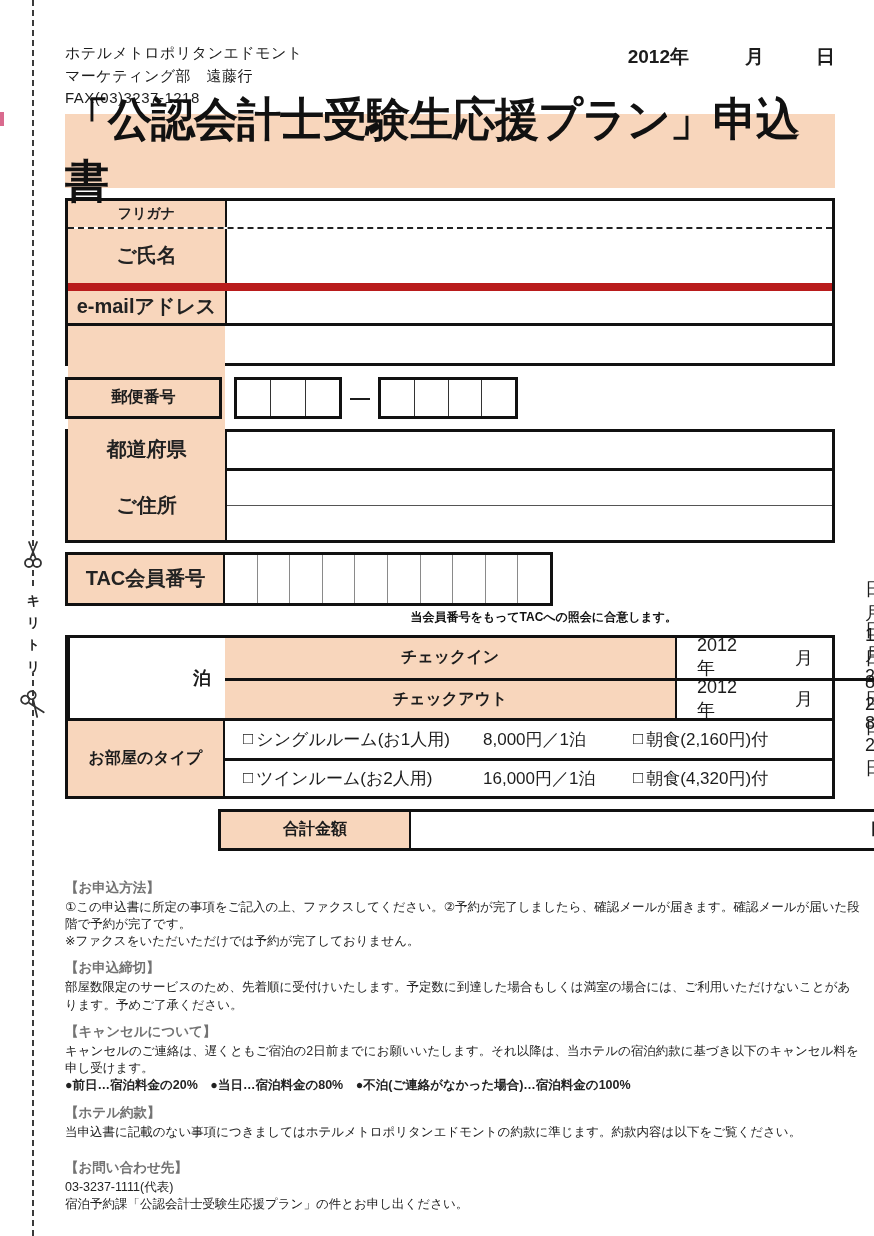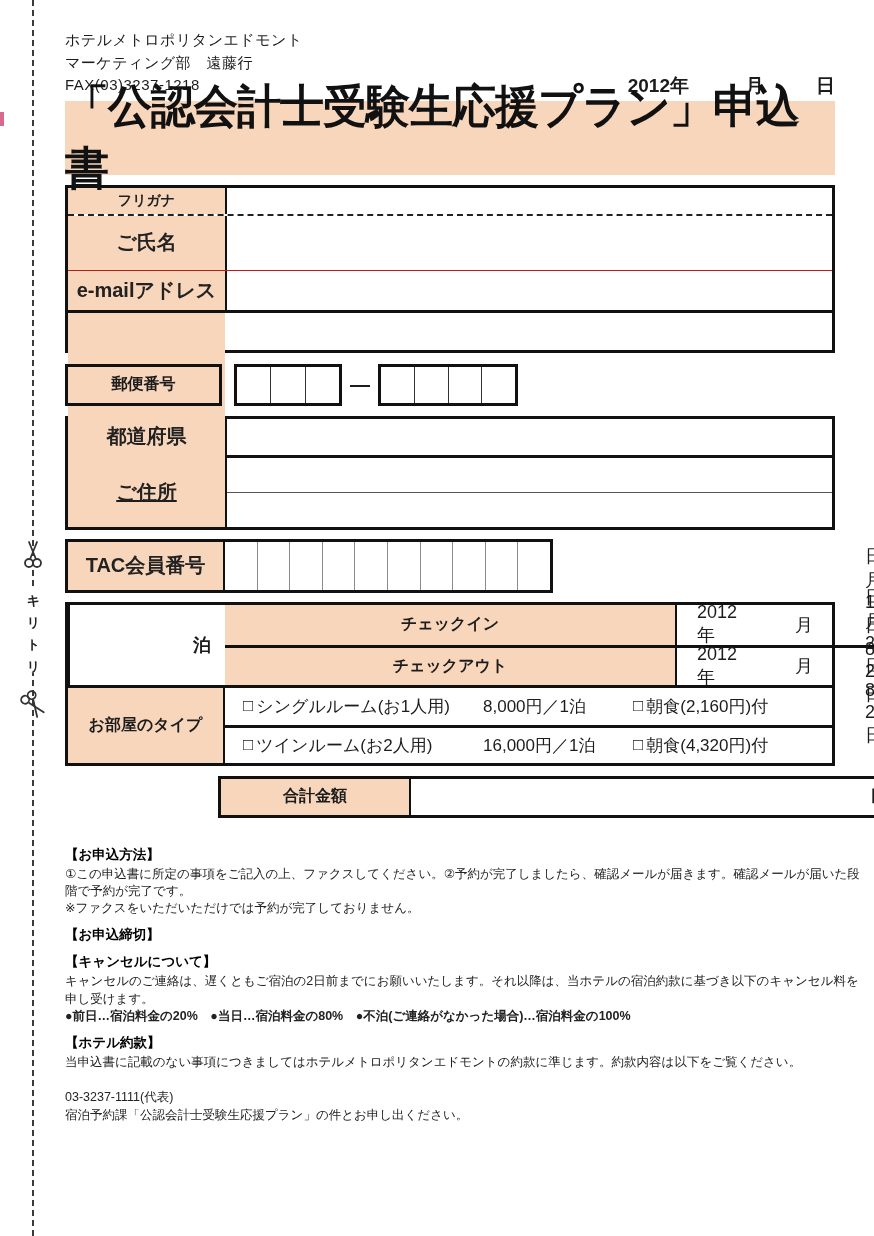--- a/index.html
+++ b/index.html
@@ -15,21 +15,21 @@
   .cutline { position:absolute; left:32px; top:0; bottom:0; border-left:2px dashed #3a3a3a; }
   .cut-ornaments { position:absolute; left:14px; top:540px; width:38px; display:flex; flex-direction:column; align-items:center; }
   .scissors { width:24px; height:30px; }
   .scissors svg { width:100%; height:100%; }
   .kiritori { writing-mode:vertical-rl; font-size:13px; font-weight:bold; letter-spacing:7px; margin:16px 0; color:#222; background:#fff; }
   .sc-bottom { transform:rotate(145deg); }
 
   .content { position:absolute; left:65px; top:0; width:770px; }
 
   
-  .header { position:relative;margin-top:29px; }
+  .header { padding-top:42px; position:relative; }
   .sender { font-size:15px; line-height:1.5; letter-spacing:0.5px; }
   .date-row { position:absolute; top:44px; right:0; display:flex; align-items:baseline; font-size:19px; font-weight:bold; }
   .date-row .gap1 { margin-left:56px; }
   .date-row .gap2 { margin-left:52px; }
 
   
   .title-banner {
     margin-top:4px; height:74px; background:#f8d6bc;
     display:flex; align-items:center; justify-content:center;
   }
@@ -42,39 +42,39 @@
     font-size:20px; font-weight:600; color:#222;
   }
   .val { flex:1; background:#fff; border-left:2px solid #111; }
 
   
   .t1 { margin-top:10px; }
   .t1 .row { display:flex; }
   .row-furigana { height:28px; border-bottom:2px dashed #222; }
   .row-furigana .lbl { font-size:14px; }
   .row-name { height:54px; }
-  .row-email { height:40px; border-top:1px solid #b91c1c; }
+  .row-email { height:40px; border-top:8px solid #b91c1c; }
   .row-mobile { height:40px; border-top:3px solid #111;flex-direction:column; }
 
   
   .postal-row { margin-top:8px; display:flex; align-items:center; height:48px; }
   .postal-label { width:157px; height:42px; border:3px solid #111; background:#f8d6bc;
     display:flex; align-items:center; justify-content:center; font-size:16px; font-weight:600; }
   .postal-box { display:flex; height:42px; border:3px solid #111; background:#fff; }
   .postal-box3 { width:108px; margin-left:12px; }
   .postal-box4 { width:140px; }
   .postal-cell { flex:1; border-left:1.5px solid #333; }
   .postal-cell:first-child { border-left:none; }
   .postal-dash { width:36px; text-align:center; font-size:20px; font-weight:bold; }
 
   
   .t2 { margin-top:7px; }
   .t2 .row { display:flex; }
   .row-pref { height:36px; }
-  .row-addr { height:72px; border-top:3px solid #111;text-decoration:underline; }
+  .row-addr { height:72px; border-top:3px solid #111; }
   .addr-val { display:flex; flex-direction:column; }
   .addr-line { flex:1; }
   .addr-line.first { border-bottom:1.5px solid #555; }
 
   
   .t3 { margin-top:9px; width:488px; display:flex; height:54px; }
   .t3 .lbl { border-right:2px solid #111; }
   .tac-cells { flex:1; display:flex; }
   .tac-cell { flex:1; border-left:1.5px solid #8a8a8a; }
   .tac-cell:first-child { border-left:none; }
@@ -102,21 +102,21 @@
   .cbx { margin-right:3px; }
 
   
   .total-row { margin-top:10px; margin-left:153px; width:682px; height:42px; border:3px solid #111; display:flex; }
   .total-lbl { width:190px; background:#f8d6bc; border-right:2px solid #111; display:flex; align-items:center; justify-content:center; font-size:16px; font-weight:600; }
   .total-val { flex:1; display:flex; align-items:center; justify-content:flex-end; padding-right:10px; font-size:16px; font-weight:600; }
 
   
   .sections { margin-top:28px; width:795px; font-size:12.5px; color:#222; }
   .section { margin-bottom:9px; }
-  .section h3 { font-size:13.5px; font-weight:bold; margin-bottom:2px; color:#000000; }
+  .section h3 { font-size:13.5px; font-weight:bold; margin-bottom:2px; color:#737373; }
   .section p { line-height:1.38; }
   .bold-line { font-weight:bold; }
   .section-contact { margin-top:18px; }
 </style>
 </head>
 <body>
 
 <div class="page">
 
   <div class="print-mark"></div>
@@ -222,20 +222,21 @@
         <div class="tac-cell"></div>
         <div class="tac-cell"></div>
         <div class="tac-cell"></div>
         <div class="tac-cell"></div>
         <div class="tac-cell"></div>
         <div class="tac-cell"></div>
         <div class="tac-cell"></div>
         <div class="tac-cell"></div>
       </div>
     </div>
+    <div class="tac-note">当会員番号をもってTACへの照会に合意します。</div>
 
     <div class="btable t4">
       <div class="cell lblc">チェックイン</div>
       <div class="cell valc">
         <span>2012年</span>
         <span class="dt-gap1">月</span>
         <span class="dt-gap2">日(8月19日〜8月21日)</span>
       </div>
       <div class="cell nights">
         <span>泊</span>
@@ -282,30 +283,32 @@
     </div>
 
     <div class="sections">
       <div class="section">
         <h3>【お申込方法】</h3>
         <p>①この申込書に所定の事項をご記入の上、ファクスしてください。②予約が完了しましたら、確認メールが届きます。確認メールが届いた段階で予約が完了です。</p>
         <p>※ファクスをいただいただけでは予約が完了しておりません。</p>
       </div>
       <div class="section">
         <h3>【お申込締切】</h3>
+        <p>部屋数限定のサービスのため、先着順に受付けいたします。予定数に到達した場合もしくは満室の場合には、ご利用いただけないことがあります。予めご了承ください。</p>
       </div>
       <div class="section">
         <h3>【キャンセルについて】</h3>
         <p>キャンセルのご連絡は、遅くともご宿泊の2日前までにお願いいたします。それ以降は、当ホテルの宿泊約款に基づき以下のキャンセル料を申し受けます。</p>
         <p class="bold-line">●前日…宿泊料金の20%　●当日…宿泊料金の80%　●不泊(ご連絡がなかった場合)…宿泊料金の100%</p>
       </div>
       <div class="section">
         <h3>【ホテル約款】</h3>
         <p>当申込書に記載のない事項につきましてはホテルメトロポリタンエドモントの約款に準じます。約款内容は以下をご覧ください。</p>
       </div>
       <div class="section section-contact">
+        <h3>【お問い合わせ先】</h3>
         <p>03-3237-1111(代表)</p>
         <p>宿泊予約課「公認会計士受験生応援プラン」の件とお申し出ください。</p>
       </div>
     </div>
 
   </div>
 </div>
 
 </body></html>

